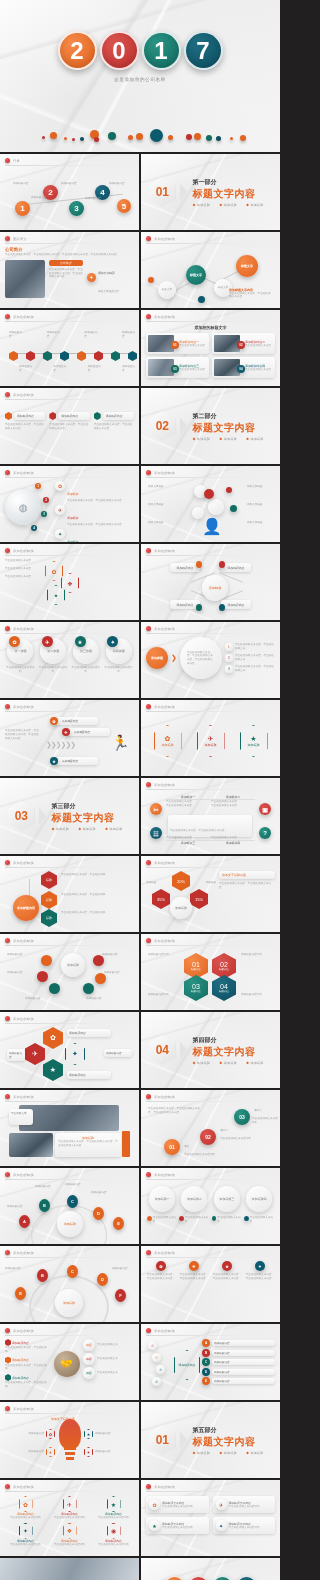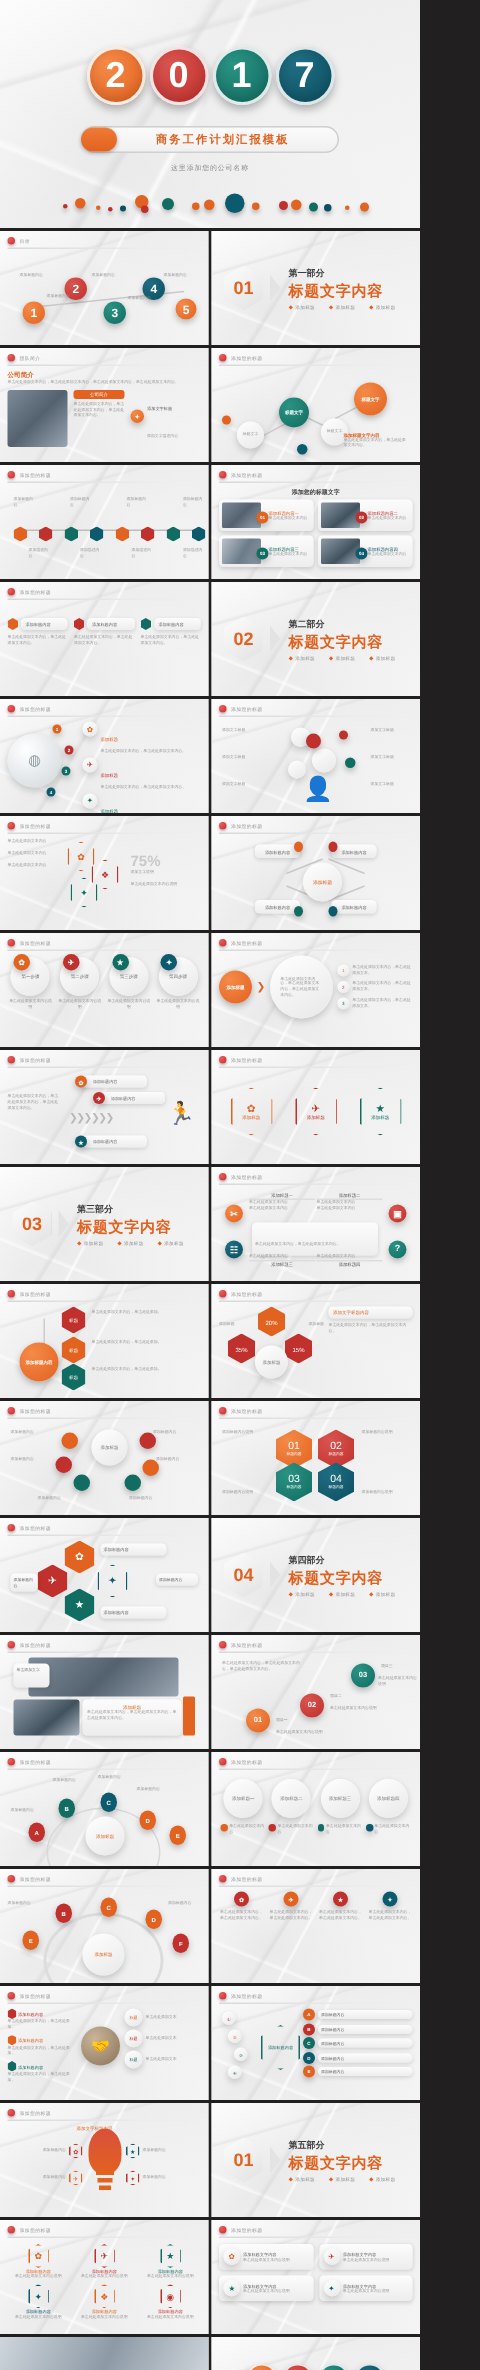--- a/index.html
+++ b/index.html
@@ -123,24 +123,20 @@
 
 <div class="page">
 
   <div class="slide cover">
     <div class="cover-year">
       <div class="yr" style="background:radial-gradient(circle at 32% 28%,#f58a48,#e2621f);">2</div>
       <div class="yr" style="background:radial-gradient(circle at 32% 28%,#d9544f,#c0302c);">0</div>
       <div class="yr" style="background:radial-gradient(circle at 32% 28%,#2a9383,#116c61);">1</div>
       <div class="yr" style="background:radial-gradient(circle at 32% 28%,#1f6d82,#0c4f61);">7</div>
     </div>
-    <div class="cover-titlebar">
-      <span class="knob"></span>
-      <span class="cover-title">商务工作计划汇报模板</span>
-    </div>
     <div class="cover-sub">这里添加您的公司名称</div>
     <div class="cover-dots">
       <i style="left:42px;top:12px;width:3px;height:3px;background:#c0302c"></i>
       <i style="left:50px;top:8px;width:7px;height:7px;background:#e2621f"></i>
       <i style="left:64px;top:13px;width:3px;height:3px;background:#e2621f"></i>
       <i style="left:72px;top:14px;width:3px;height:3px;background:#c0302c"></i>
       <i style="left:80px;top:13px;width:4px;height:4px;background:#0c4f61"></i>
       <i style="left:90px;top:6px;width:9px;height:9px;background:#e2621f"></i>
       <i style="left:94px;top:13px;width:5px;height:5px;background:#c0302c"></i>
       <i style="left:108px;top:8px;width:8px;height:8px;background:#116c61"></i>
@@ -460,25 +456,20 @@
           <div style="width:34px;display:flex;flex-direction:column;gap:4px;">
             <div class="tiny">单击此处添加文本内容</div>
             <div class="tiny">单击此处添加文本内容</div>
             <div class="tiny">单击此处添加文本内容</div>
           </div>
           <div style="position:relative;width:40px;height:48px;">
             <div class="hexo" style="position:absolute;left:2px;top:2px;width:18px;height:20px;border:1px solid #e2621f;color:#e2621f;font-size:6px;">✿</div>
             <div class="hexo" style="position:absolute;left:18px;top:14px;width:18px;height:20px;border:1px solid #c0302c;color:#c0302c;font-size:6px;">❖</div>
             <div class="hexo" style="position:absolute;left:4px;top:26px;width:18px;height:20px;border:1px solid #116c61;color:#116c61;font-size:6px;">✦</div>
           </div>
-          <div style="flex:1;padding-top:10px;">
-            <div style="font-size:10px;color:#c9c9c9;font-weight:bold;">75%</div>
-            <div class="tiny">添加文字说明</div>
-            <div class="tiny" style="margin-top:4px;">单击此处添加文本内容说明</div>
-          </div>
         </div>
       </div>
     </div>
 
     <div class="cell">
       <div class="slide">
         <div class="shead">
             <span class="dot"></span>
             <span class="txt">添加您的标题</span>
           </div>

